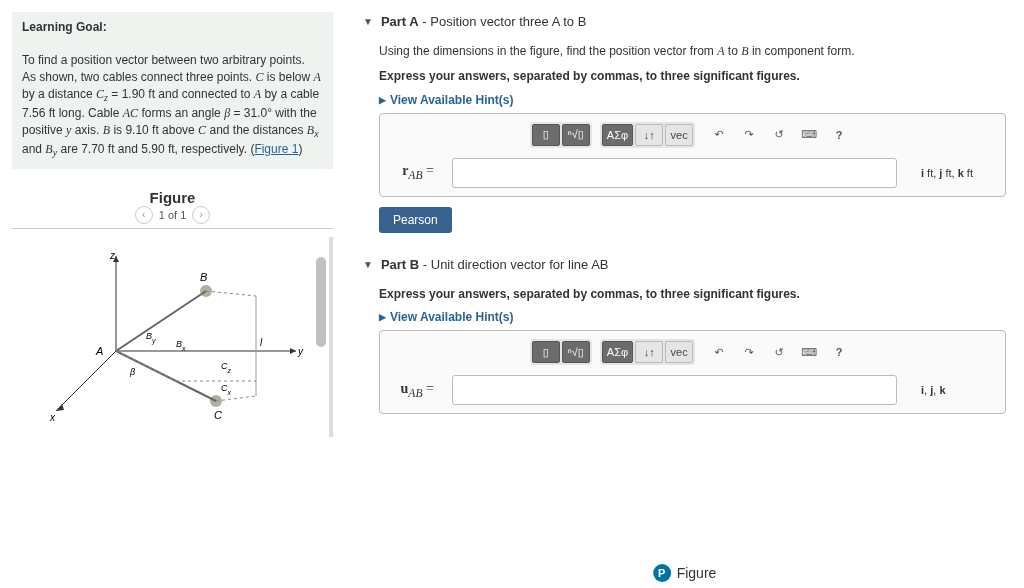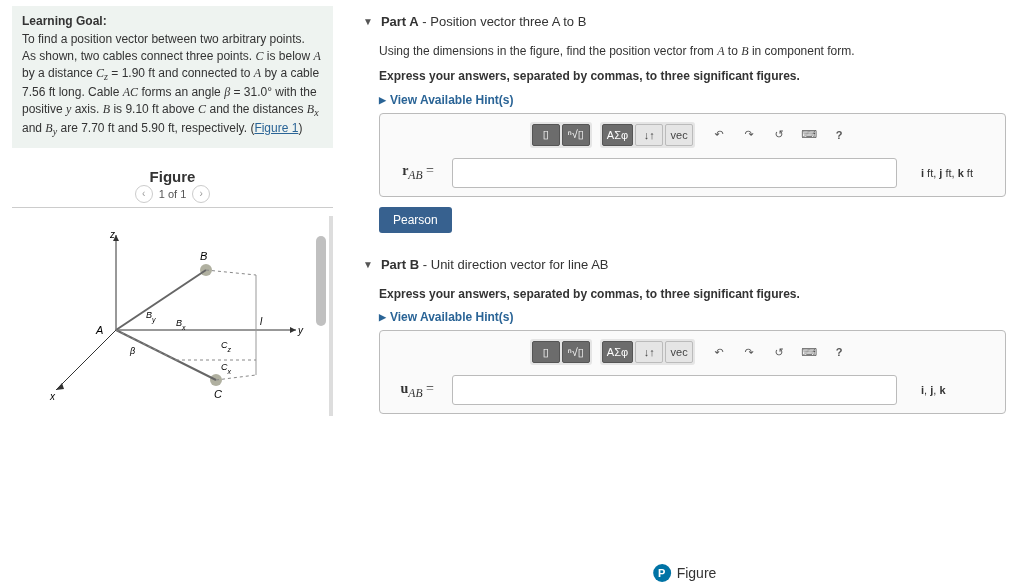--- a/index.html
+++ b/index.html
@@ -1,22 +1,22 @@
 <!DOCTYPE html>
 <html><head>
 <meta charset="utf-8">
 <style>
   * { box-sizing: border-box; margin: 0; padding: 0; }
   body { font-family: Arial, Helvetica, sans-serif; font-size: 12px; color: #333; background: #fff; width: 1024px; height: 588px; overflow: hidden; position: relative; }
   .container { display: flex; height: 100%; }
-  .left-col { width: 345px; padding: 6px 12px; }
+  .left-col { width: 345px; padding: 12px 12px; }
   .right-col { flex: 1; padding: 10px 18px; position: relative; }
   .goal-box { background: #eef3f0; padding: 8px 10px; margin-bottom: 20px; }
   .goal-box .lbl { font-weight: bold; font-size: 12px; }
-  .goal-box p { font-size: 12px; line-height: 1.4; margin-top: 3px;}
+  .goal-box p { font-size: 12px; line-height: 1.4; margin-top: 18px;}
   .fig-link { color: #2a6496; text-decoration: underline; cursor: pointer; }
   .figure-section { margin-top: 10px; }
   .figure-header { display: flex; align-items: center; justify-content: space-between; border-bottom: 1px solid #ccc; padding-bottom: 4px; margin-bottom: 8px; flex-direction: column;}
   .figure-header h3 { font-size: 15px; font-weight: bold; }
   .pager { display: flex; align-items: center; gap: 6px; color: #555; font-size: 11px;}
   .pager .nav { width:18px; height:18px; border:1px solid #ccc; border-radius:50%; display:flex; align-items:center; justify-content:center; color:#999; font-size:10px; cursor:pointer; }
   .figure-img { position: relative; height: 200px; border-right: 4px solid #ddd; padding: 4px; }
   .sketch { position:relative; width: 260px; height: 180px; margin-left: 30px; margin-top: 10px;}
   .sketch svg { width:100%; height:100%; }
   .part-header { display:flex; align-items:center; gap:8px; font-size: 13px; padding: 4px 0; }

